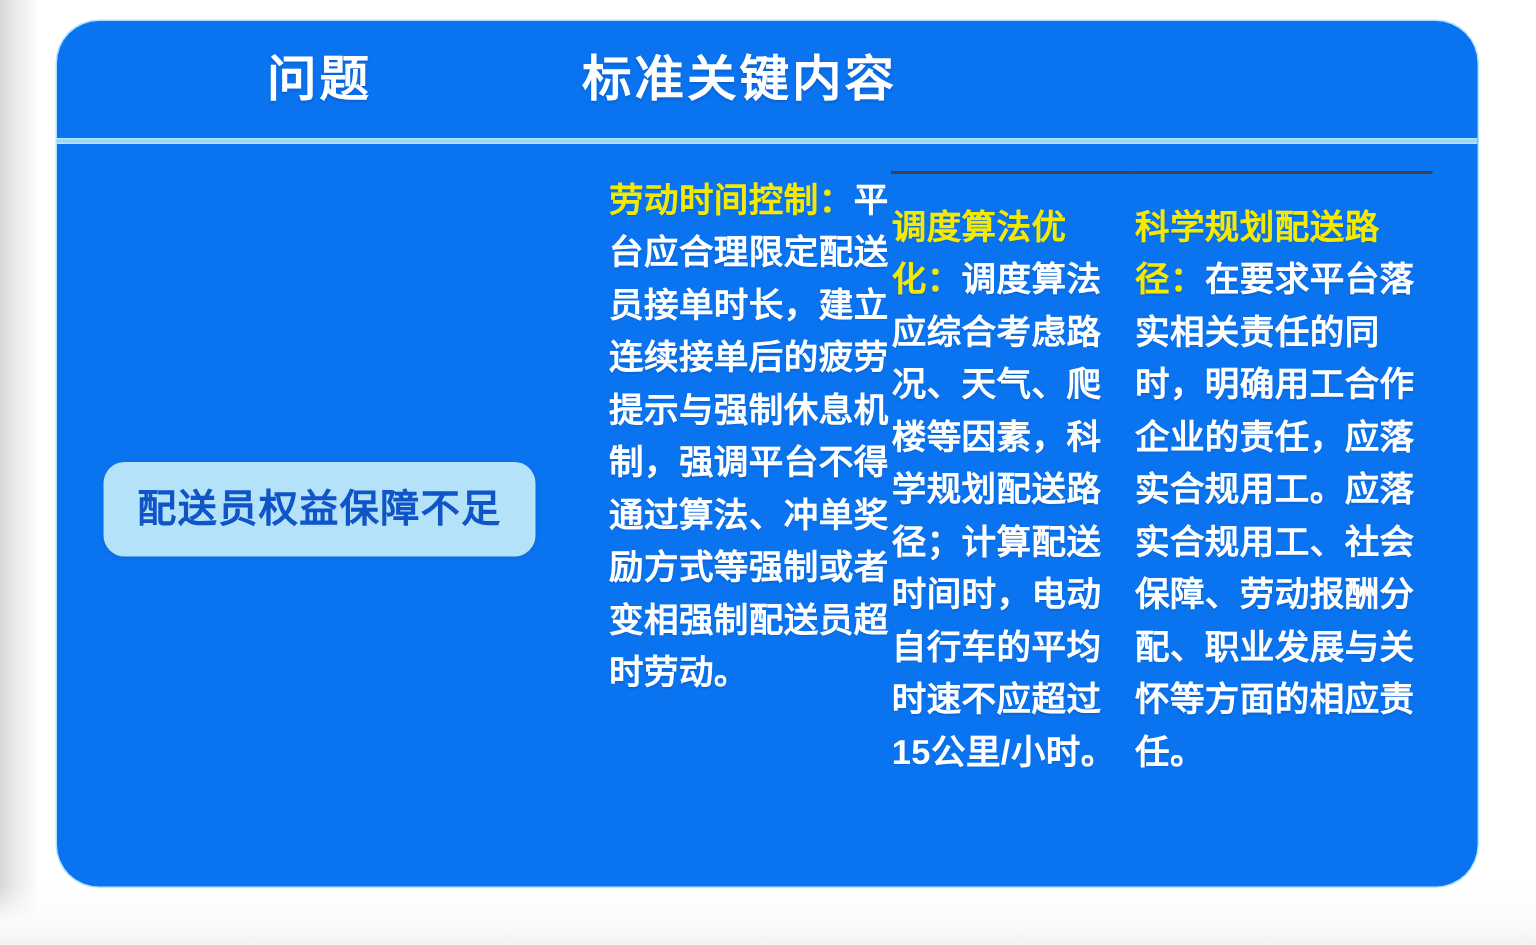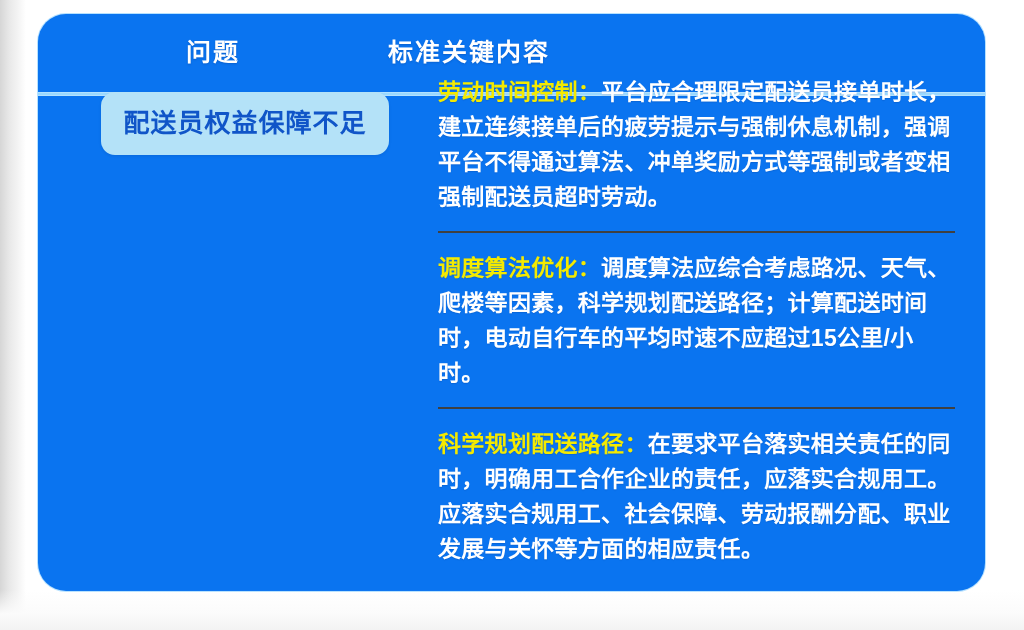--- a/index.html
+++ b/index.html
@@ -58,21 +58,21 @@
     width: 350px;
     text-align: center;
     flex: 0 0 350px;
   }
   .header-cell-right {
     flex: 1 1 auto;
     padding-right: 10px;
   }
   .header-title {
     color: #ffffff;
-    font-size: 25px;
+    font-size: 33px;
     font-weight: bold;
     letter-spacing: 2px;
     line-height: 1.1;
     text-shadow: 0 1px 2px rgba(0, 40, 110, 0.25);
   }
 
   .header-rule {
     position: absolute;
     left: 0;
     top: 78px;
@@ -84,43 +84,42 @@
   
   .card-body {
     position: relative;
     display: flex;
     height: 495px;
   }
 
   .body-left {
     flex: 0 0 350px;
     display: flex;
-    align-items: flex-start;
+    align-items: center;
     justify-content: center;
-    margin-left: 32px;
   }
 
   .issue-pill {
     background: #b4e2f8;
     color: #1055c8;
     font-size: 26px;
     font-weight: bold;
     letter-spacing: 1px;
     padding: 17px 22px;
     border-radius: 14px;
     white-space: nowrap;
     line-height: 1.1;
     box-shadow: 0 1px 3px rgba(0, 30, 90, 0.12);
   }
 
   .body-right {
     flex: 1 1 auto;
     padding: 16px 30px 10px 18px;
     display: flex;
-    flex-direction: column;
+    flex-direction: row;
     justify-content: flex-end;
   }
 
   .para-block {
     padding: 8px 0 10px 0;
   }
   .para-block + .para-block {
     border-top: 2px solid #404040;
     margin-top: 6px;
     padding-top: 18px;

